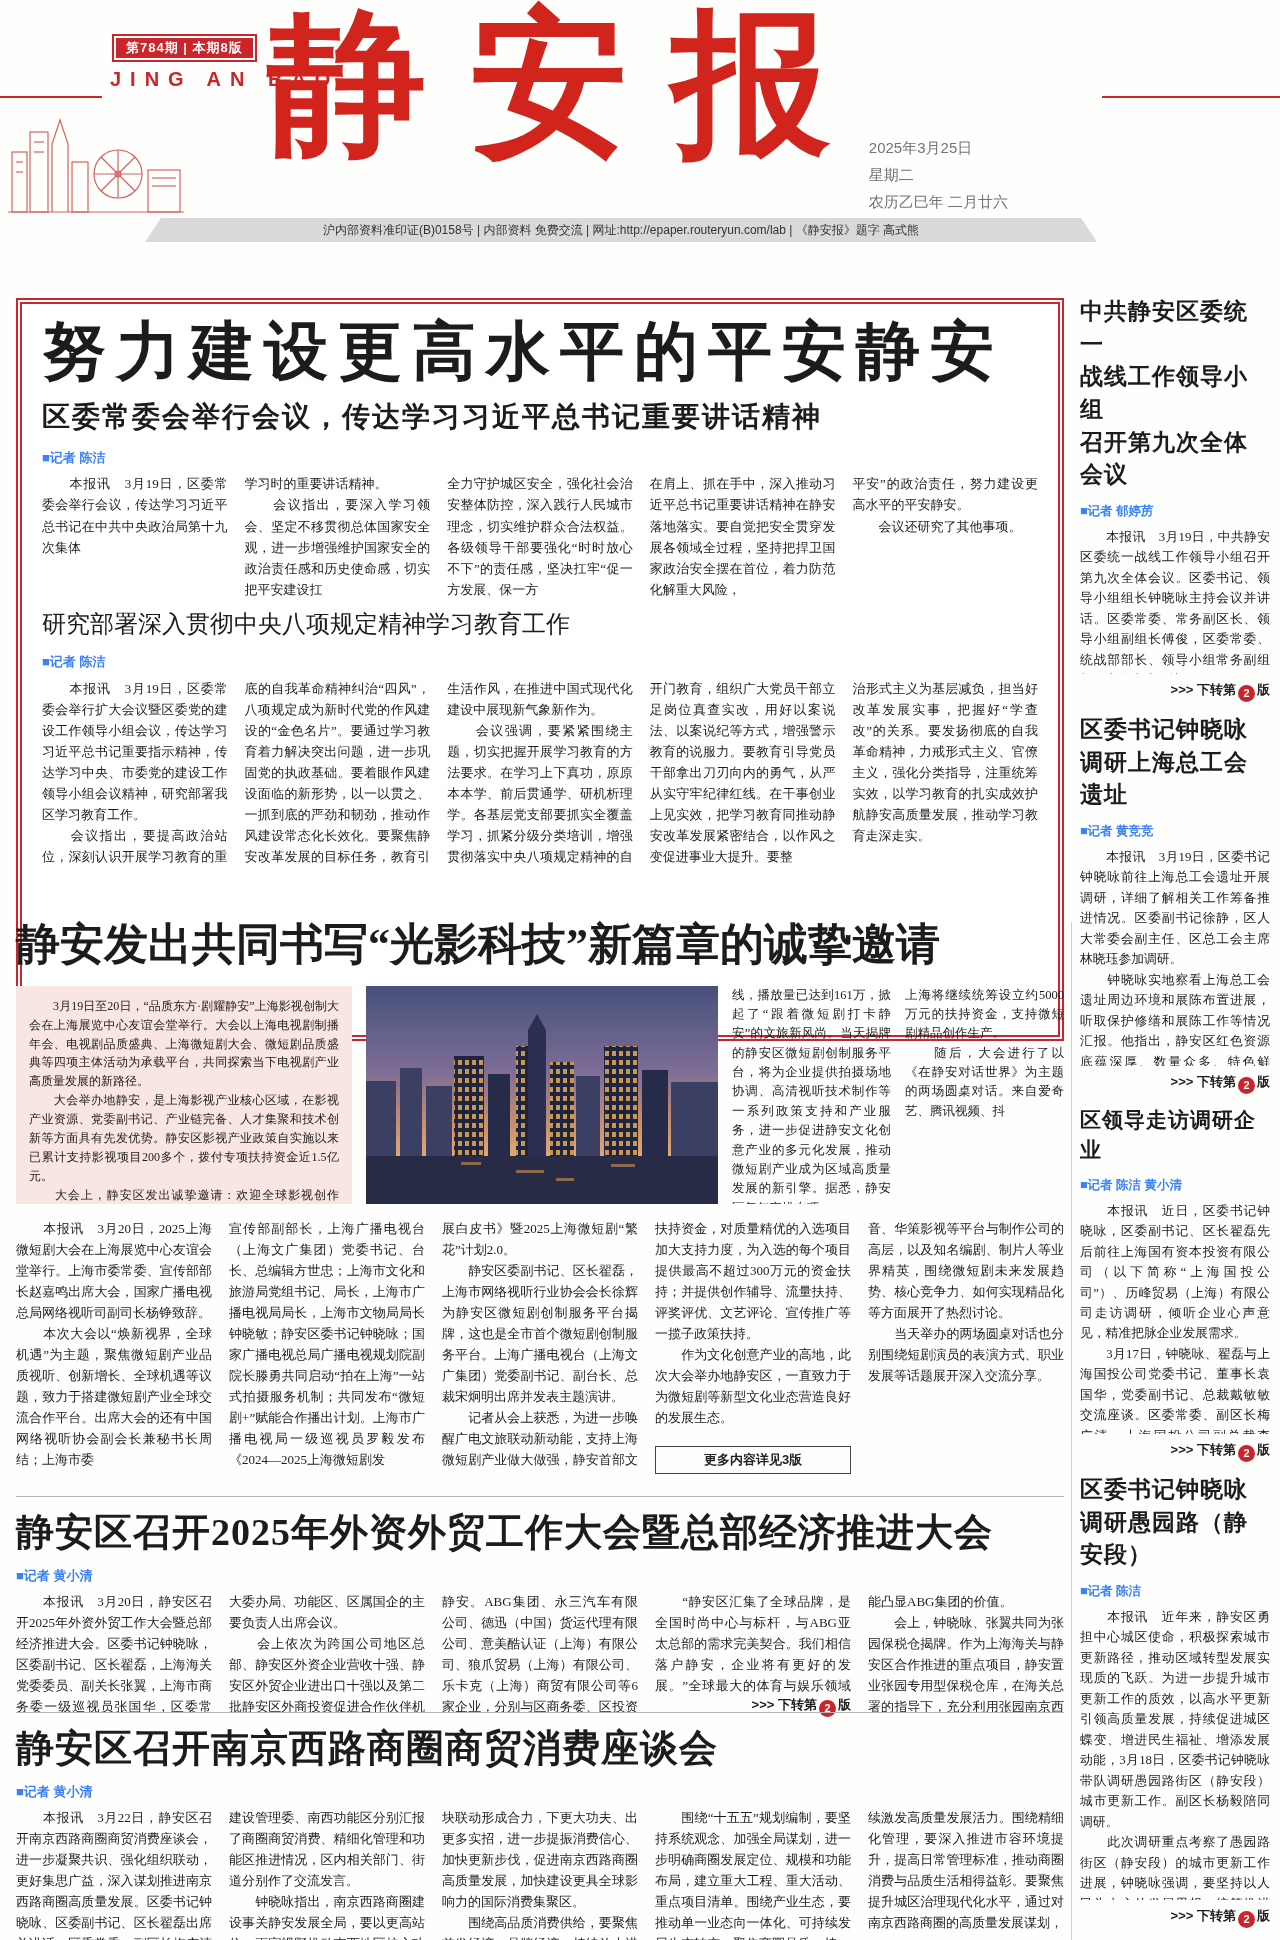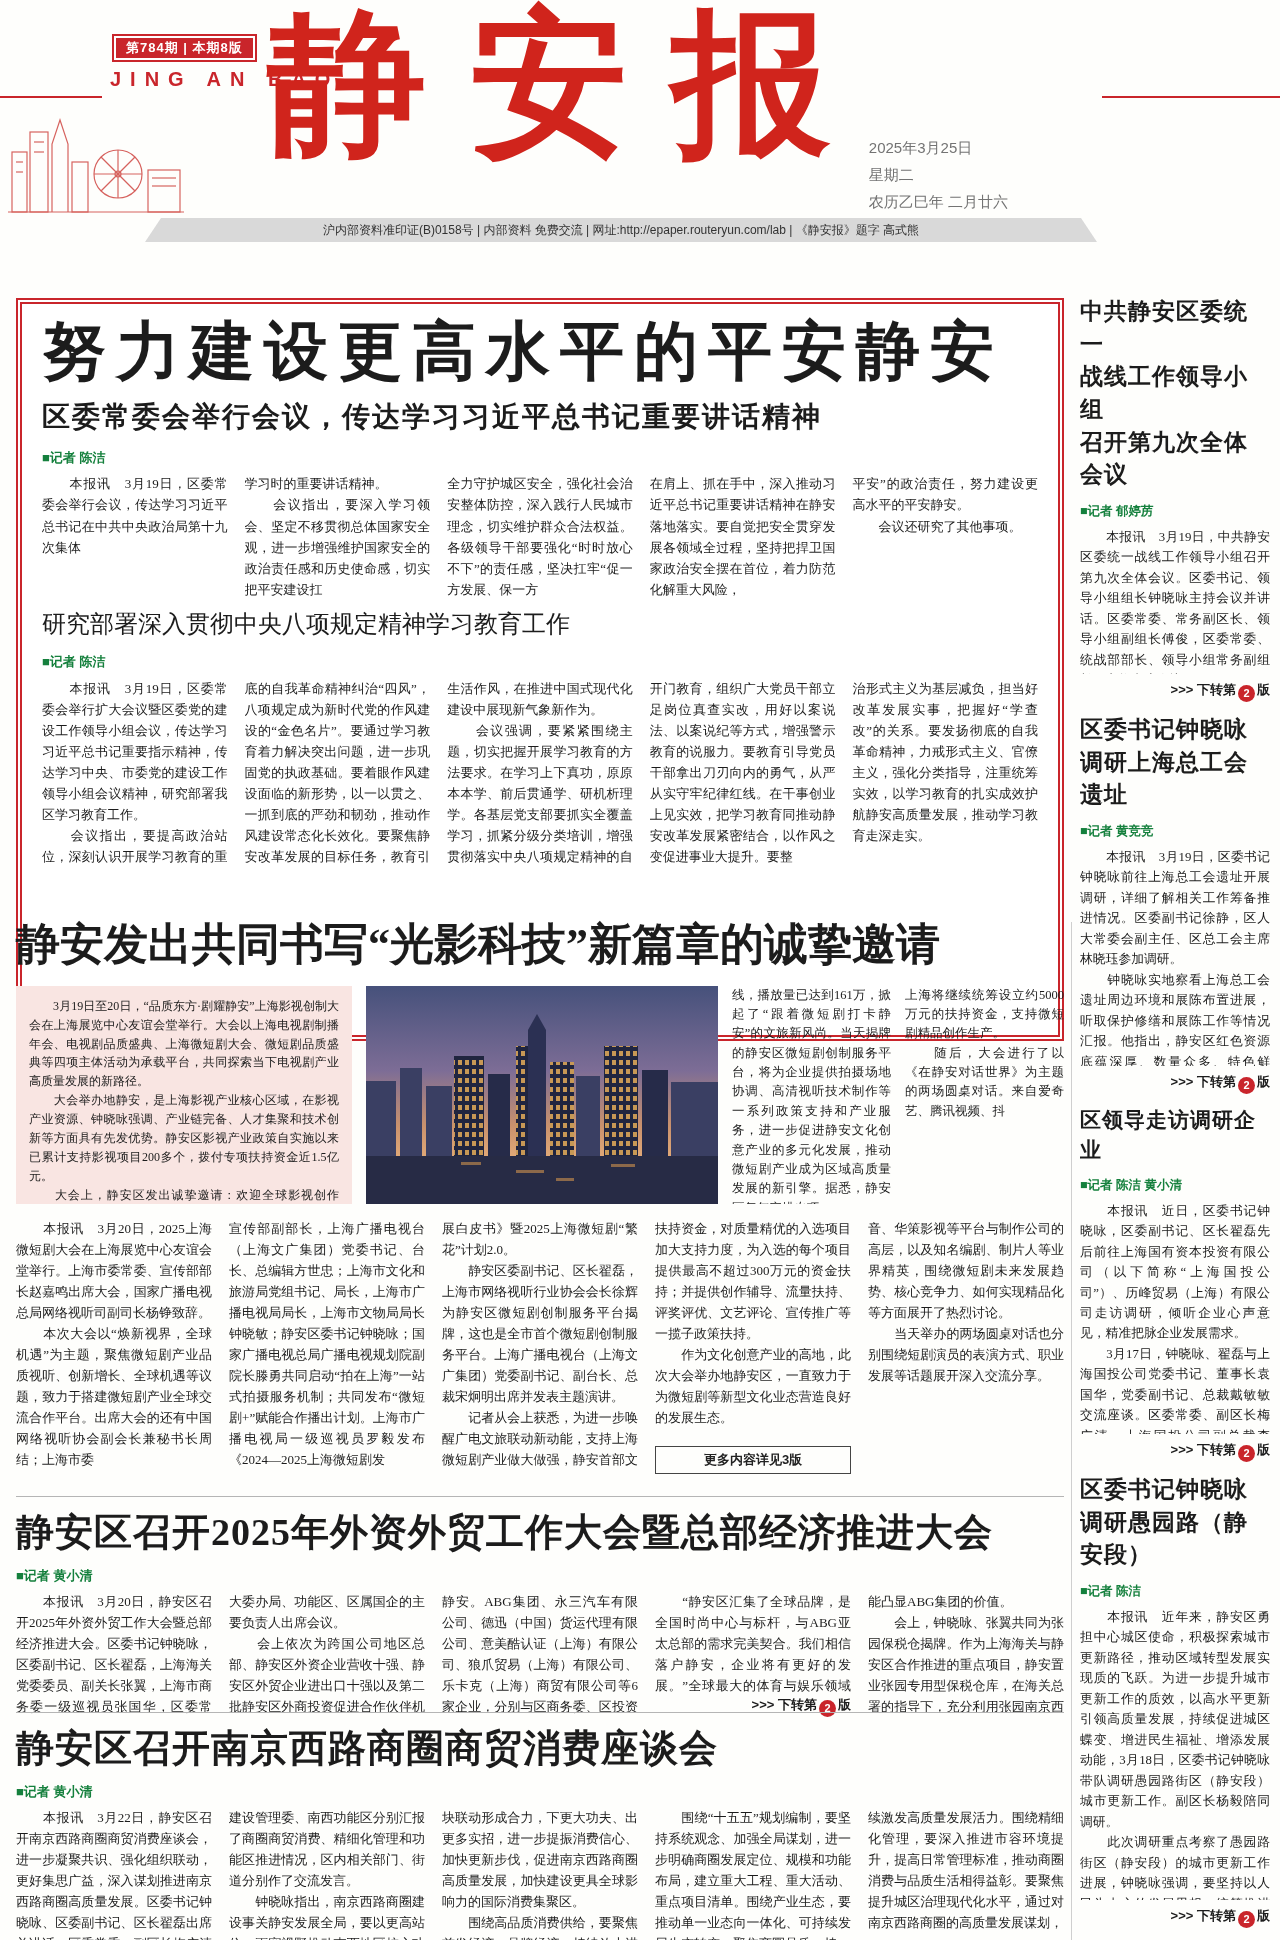--- a/index.html
+++ b/index.html
@@ -20,21 +20,21 @@
   .cn-title{position:absolute;left:268px;top:-14px;width:660px;color:#d0241c;
         font-size:158px;font-weight:900;line-height:1.25;letter-spacing:44px;white-space:nowrap}
   .skyline{position:absolute;left:6px;top:86px}
   .dateblock{position:absolute;right:12px;top:134px;text-align:left;
         font:15px/1.8 "Liberation Sans",sans-serif;color:#737373}
   .infobar{position:absolute;left:145px;top:218px;width:952px;height:24px;background:#d9d9d9;
         clip-path:polygon(16px 0,calc(100% - 16px) 0,100% 100%,0 100%);
         text-align:center;font:12px/24px "Liberation Sans",sans-serif;color:#333}
 
   
-  .reporter{font:bold 13px/1.2 "Liberation Sans",sans-serif;color:#15803d}
+  .reporter{font:bold 13px/1.2 "Liberation Sans",sans-serif;color:#3b82f6}
   .cols{display:flex;gap:17px}
   .col{flex:1;font-size:13px;line-height:1.62;text-align:justify;white-space:pre-line;overflow:hidden}
   .jump{text-align:right;font:bold 13px/1.4 "Liberation Sans",sans-serif;white-space:nowrap}
   .jump .pg{display:inline-block;width:17px;height:17px;border-radius:50%;background:#c9252b;color:#fff;
         text-align:center;font:bold 11px/17px "Liberation Sans",sans-serif;margin:0 2px;vertical-align:-3px}
 
   
   .leadbox{position:absolute;left:16px;top:298px;width:1048px;height:743px;
         border:6px double #c9252b;padding:14px 20px 10px;background:#fff}
   .a1-headline{font-size:64px;font-weight:900;letter-spacing:10px;line-height:1.06;white-space:nowrap}
@@ -157,21 +157,21 @@
       <div class="col">治形式主义为基层减负，担当好改革发展实事，把握好“学查改”的关系。要发扬彻底的自我革命精神，力戒形式主义、官僚主义，强化分类指导，注重统筹实效，以学习教育的扎实成效护航静安高质量发展，推动学习教育走深走实。</div>
     </div>
   </div>
 
   <div class="feature">
     <div class="f-headline">静安发出共同书写“光影科技”新篇章的诚挚邀请</div>
 
     <div class="f-media">
       <div class="pinkbox">
         <p>　　3月19日至20日，“品质东方·剧耀静安”上海影视创制大会在上海展览中心友谊会堂举行。大会以上海电视剧制播年会、电视剧品质盛典、上海微短剧大会、微短剧品质盛典等四项主体活动为承载平台，共同探索当下电视剧产业高质量发展的新路径。</p>
-        <p>　　大会举办地静安，是上海影视产业核心区域，在影视产业资源、钟晓咏强调、产业链完备、人才集聚和技术创新等方面具有先发优势。静安区影视产业政策自实施以来已累计支持影视项目200多个，拨付专项扶持资金近1.5亿元。</p>
+        <p>　　大会举办地静安，是上海影视产业核心区域，在影视产业资源、党委副书记、产业链完备、人才集聚和技术创新等方面具有先发优势。静安区影视产业政策自实施以来已累计支持影视项目200多个，拨付专项扶持资金近1.5亿元。</p>
         <p>　　大会上，静安区发出诚挚邀请：欢迎全球影视创作者、超高清视听领域的科技先锋携手静安，共同书写“光影科技”新篇章。</p>
 
       </div>
 
       <div class="photo">
         <svg width="352" height="218" viewBox="0 0 352 218">
           <defs>
             <linearGradient id="sky" x1="0" x2="0" y1="0" y2="1">
               <stop offset="0%" stop-color="#46517b"></stop>
               <stop offset="50%" stop-color="#7d6d96"></stop>

